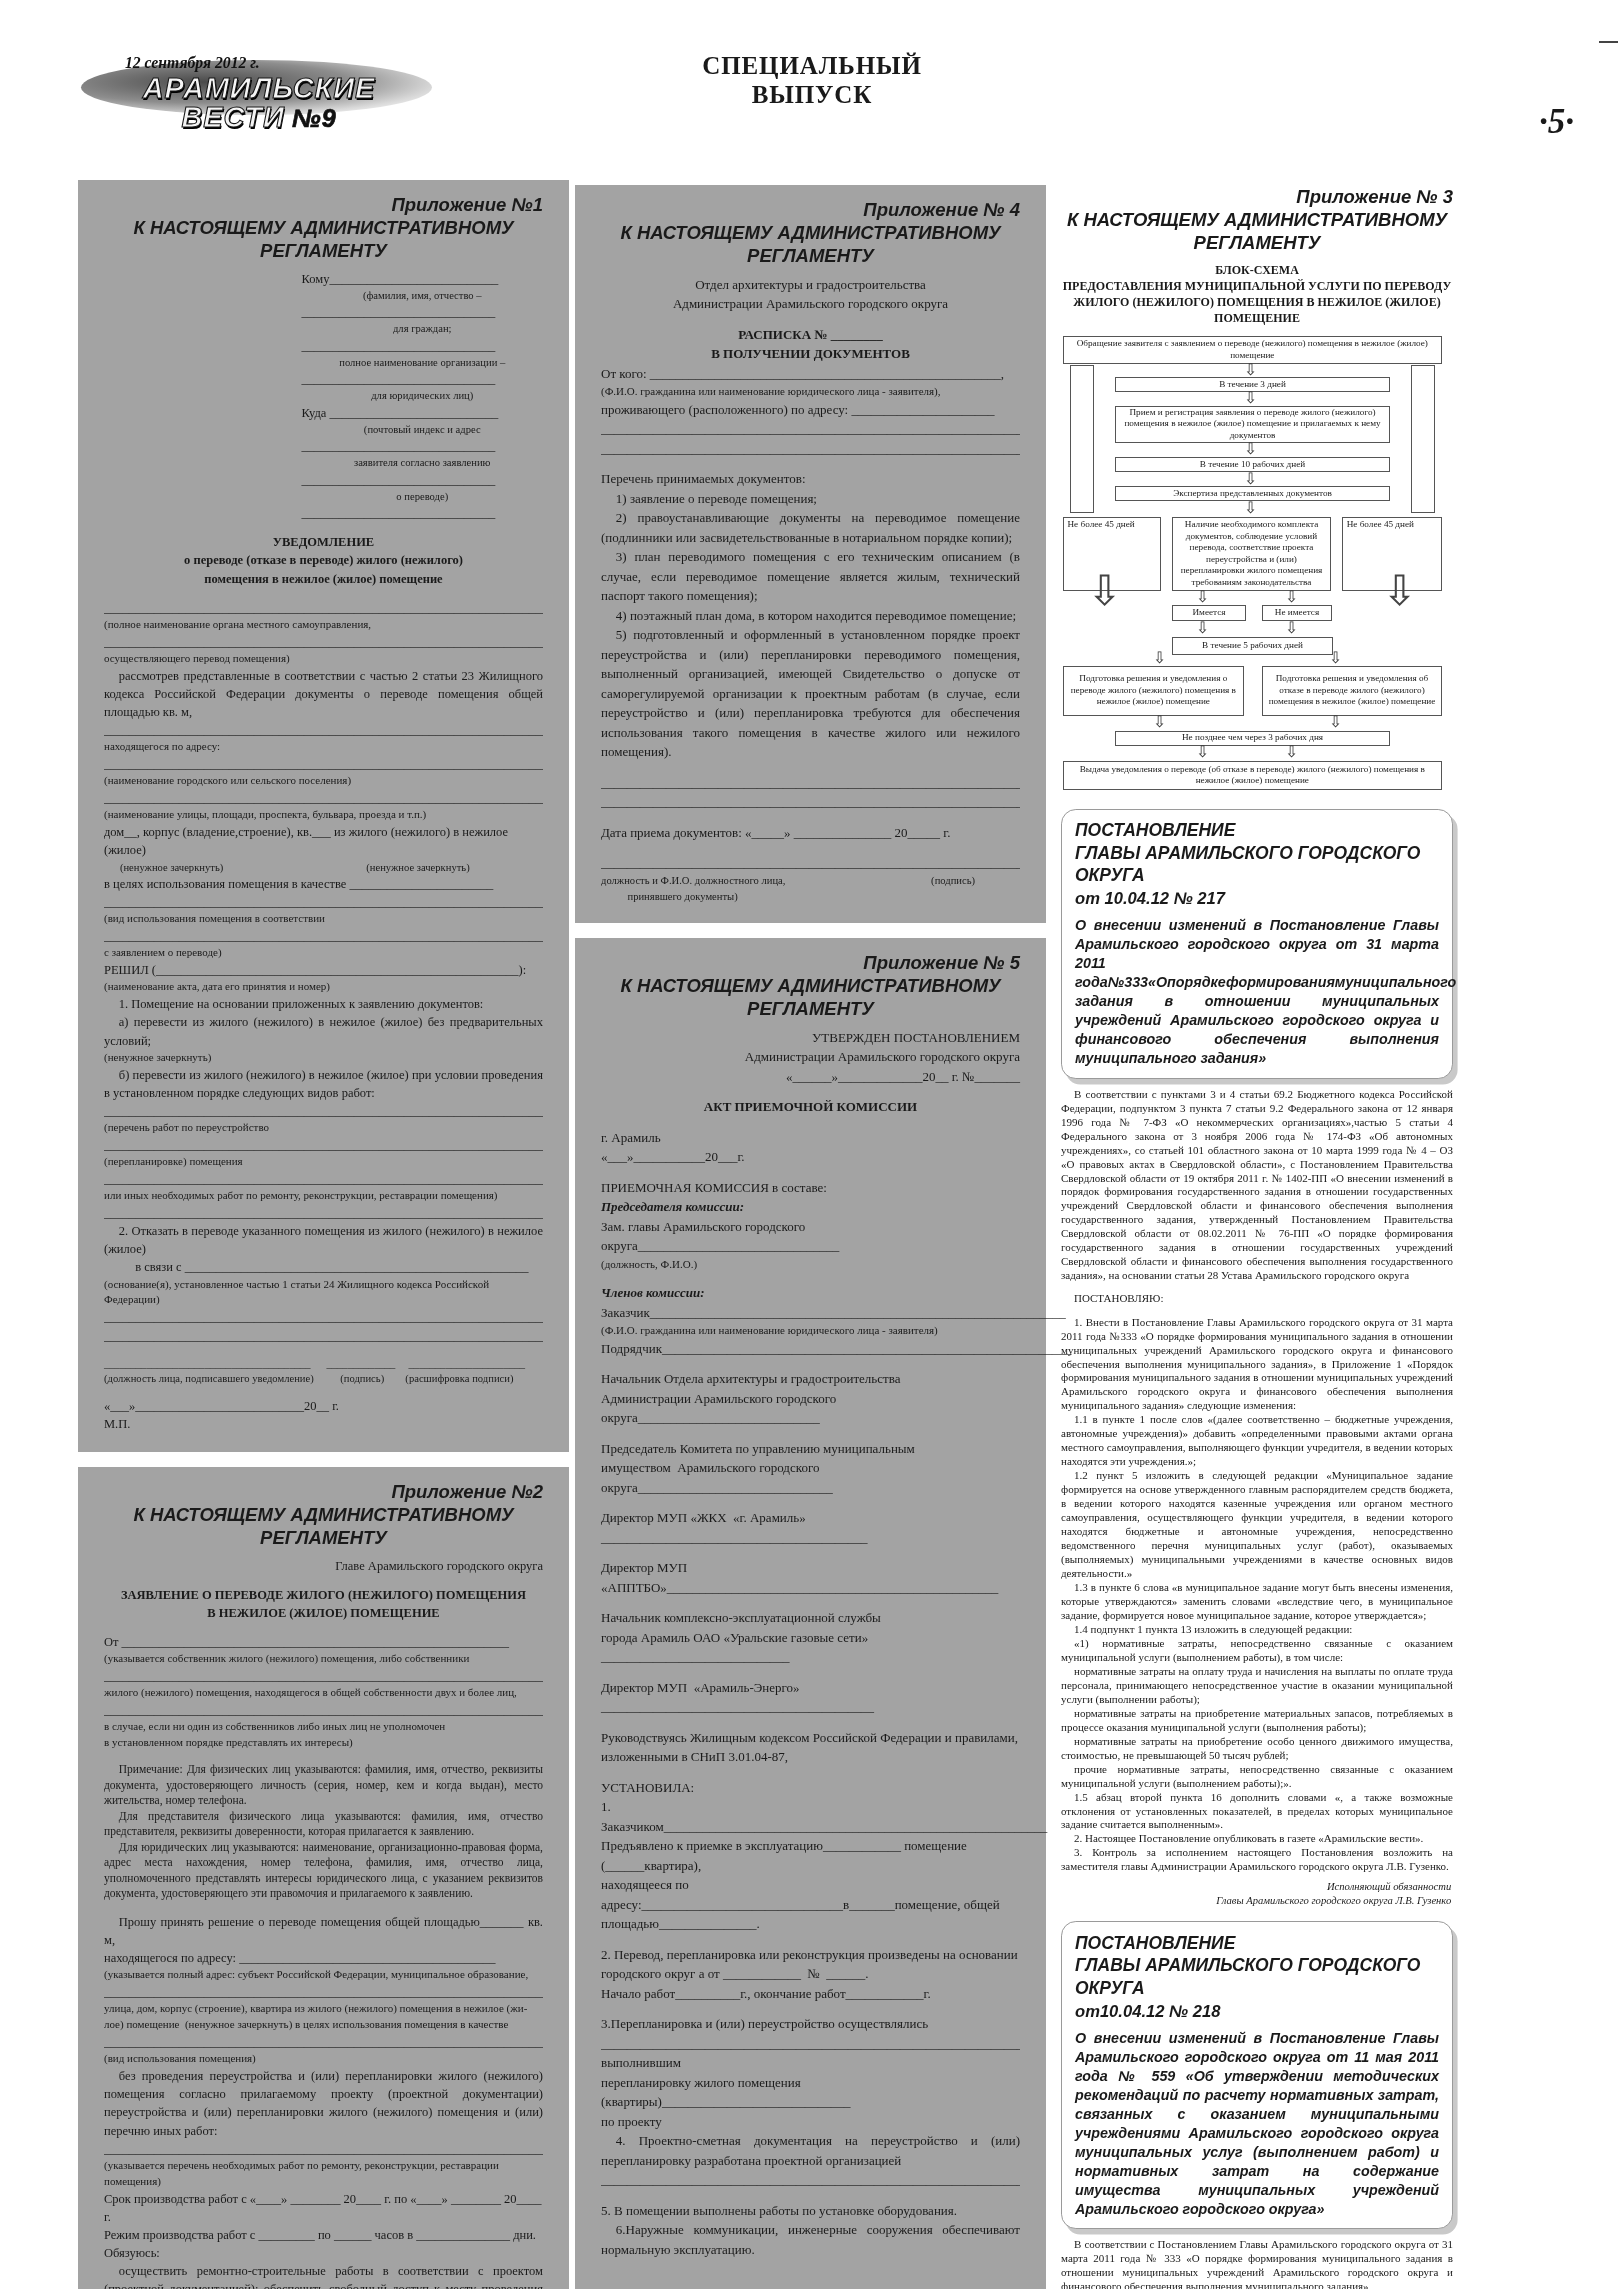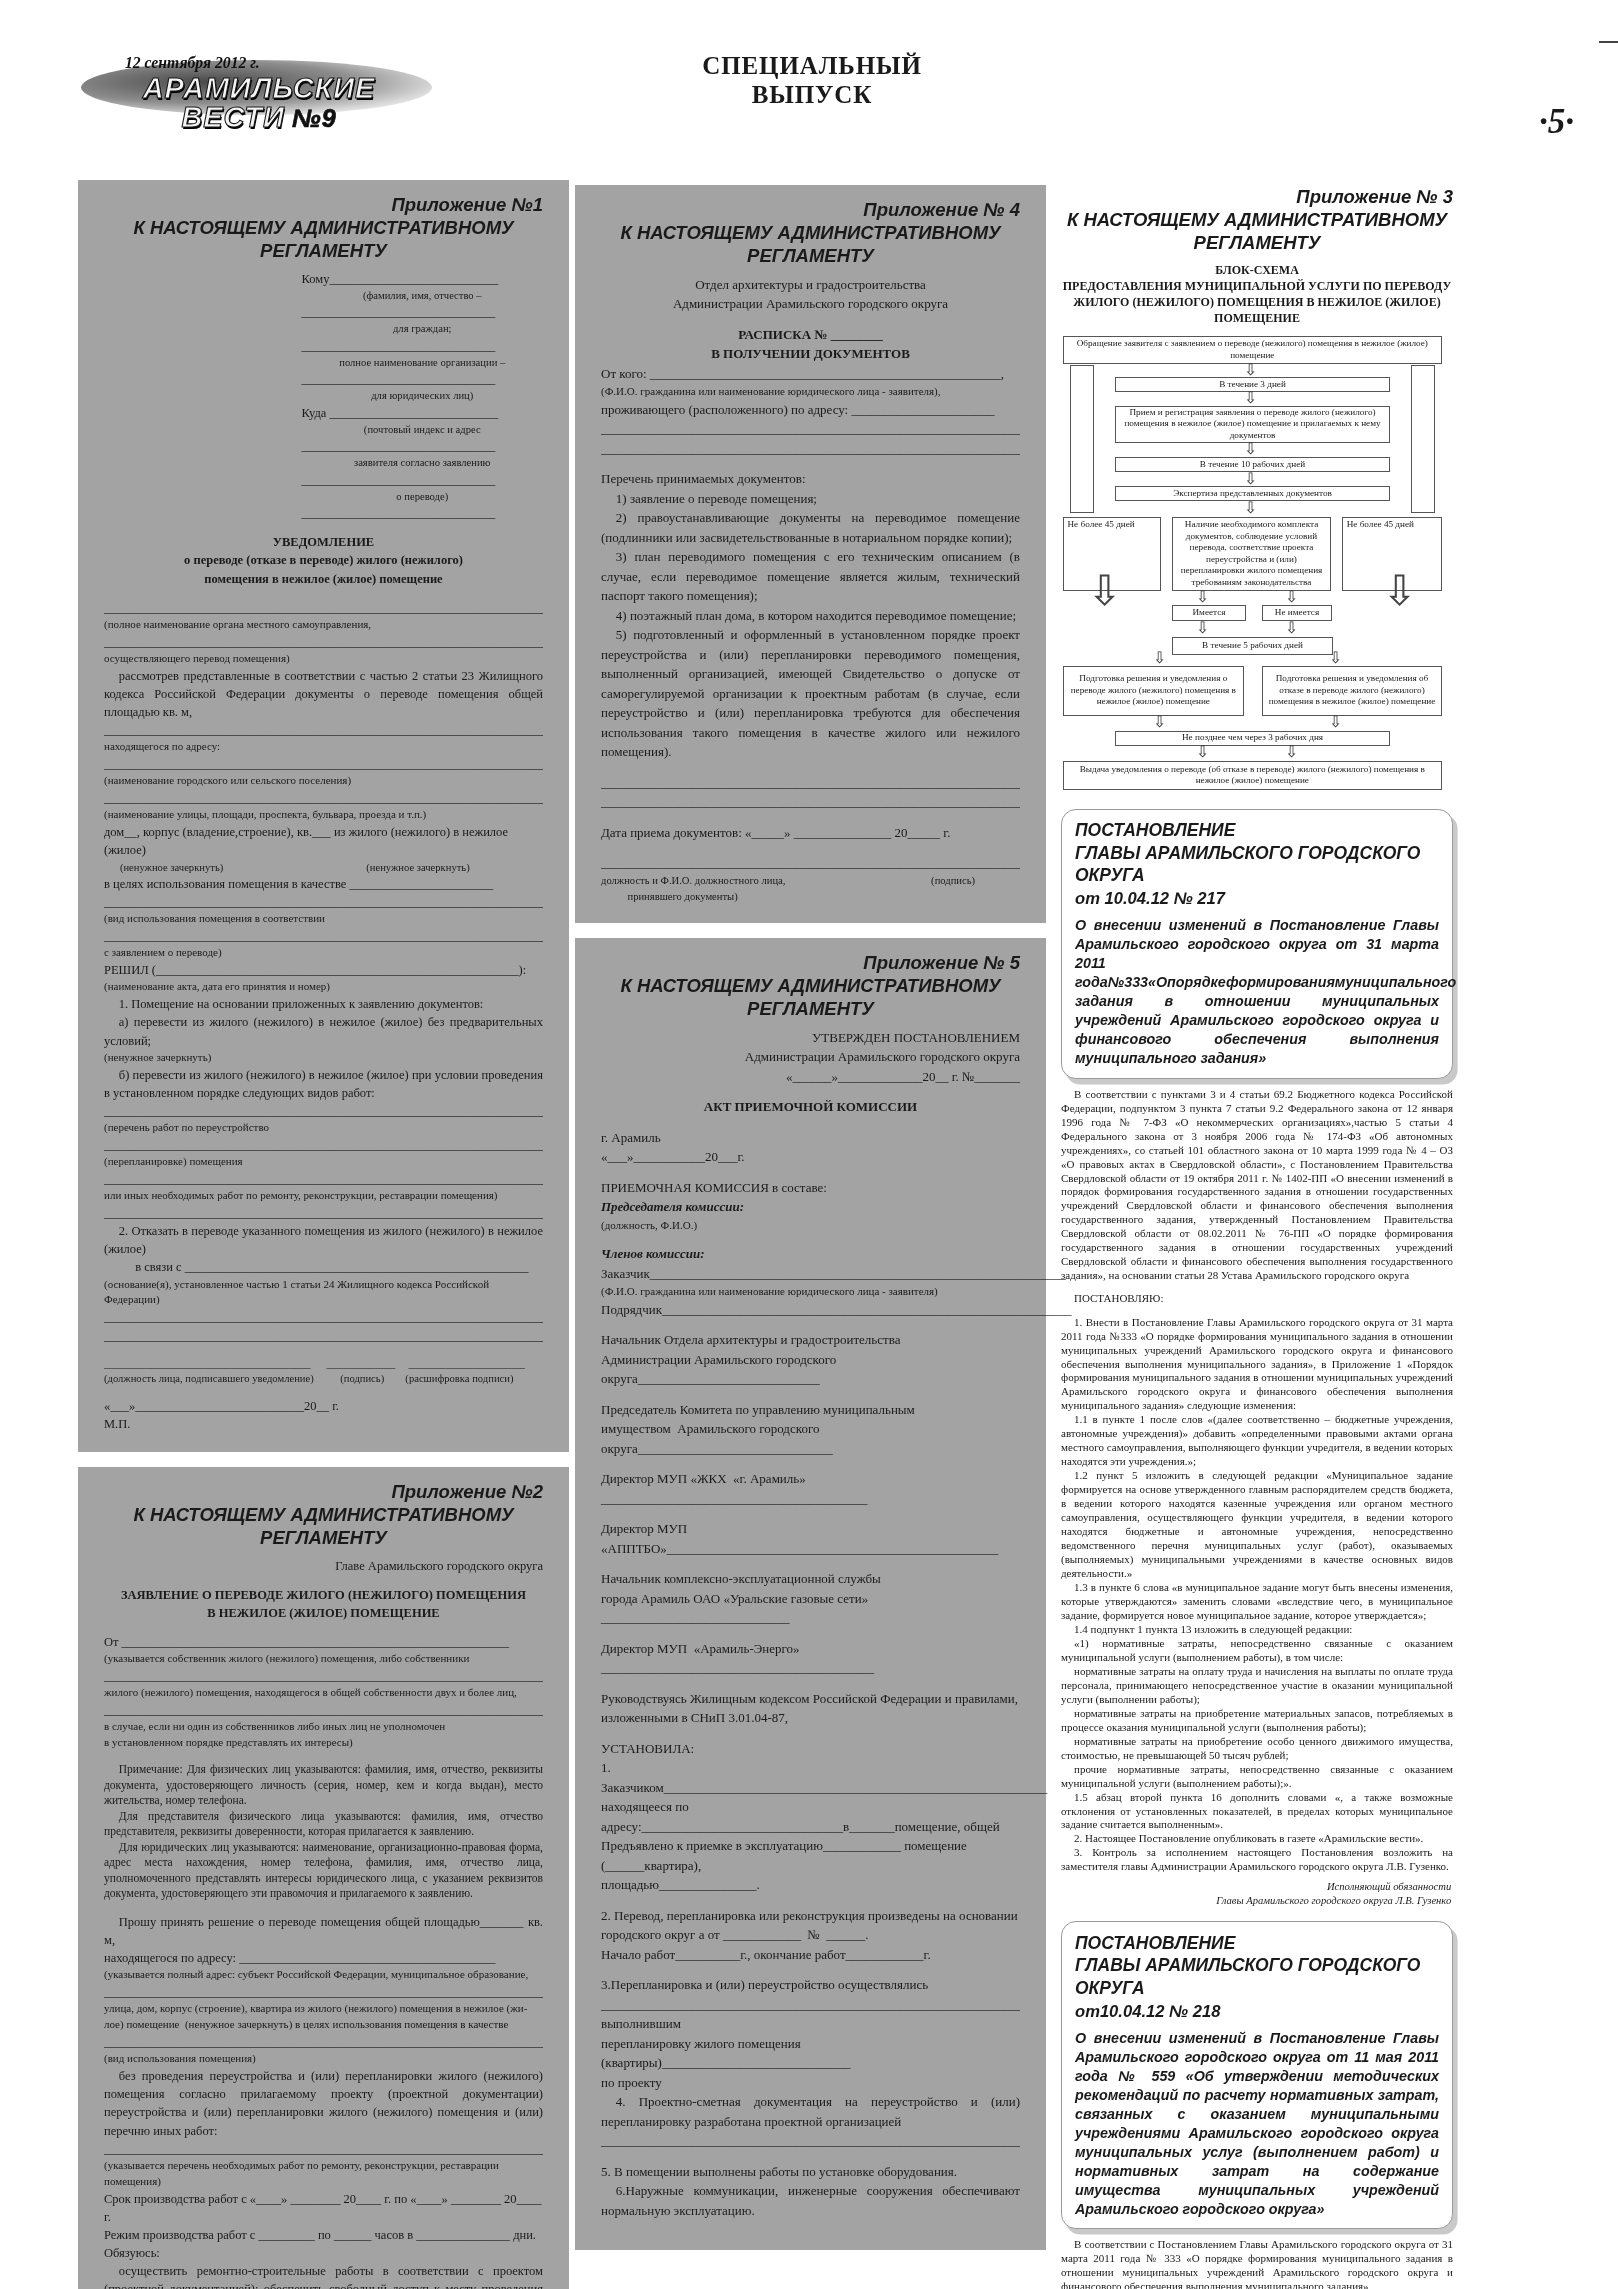--- a/index.html
+++ b/index.html
@@ -241,20 +241,21 @@
           <div class="ln r">Администрации Арамильского городского округа</div>
           <div class="ln r">«______»_____________20__ г. №_______</div>
           <div class="ln sp"></div>
           <div class="ln h">АКТ ПРИЕМОЧНОЙ КОМИССИИ</div>
           <div class="ln sp"></div>
           <div class="ln l">г. Арамиль</div>
           <div class="ln l">«___»___________20___г.</div>
           <div class="ln sp"></div>
           <div class="ln l">ПРИЕМОЧНАЯ КОМИССИЯ в составе:</div>
           <div class="ln b">Председателя комиссии:</div>
+          <div class="ln l">Зам. главы Арамильского городского округа_______________________________</div>
           <div class="ln c">(должность, Ф.И.О.)</div>
           <div class="ln sp"></div>
           <div class="ln b">Членов комиссии:</div>
           <div class="ln l">Заказчик________________________________________________________________</div>
           <div class="ln c">(Ф.И.О. гражданина или наименование юридического лица - заявителя)</div>
           <div class="ln l">Подрядчик_______________________________________________________________</div>
           <div class="ln sp"></div>
           <div class="ln l">Начальник Отдела архитектуры и градостроительства</div>
           <div class="ln l">Администрации Арамильского городского округа____________________________</div>
           <div class="ln sp"></div>
@@ -268,22 +269,22 @@
           <div class="ln l">Начальник комплексно-эксплуатационной службы</div>
           <div class="ln l">города Арамиль ОАО «Уральские газовые сети» _____________________________</div>
           <div class="ln sp"></div>
           <div class="ln l">Директор МУП  «Арамиль-Энерго» __________________________________________</div>
           <div class="ln sp"></div>
           <div class="ln l">Руководствуясь Жилищным кодексом Российской Федерации и правилами,</div>
           <div class="ln l">изложенными в СНиП 3.01.04-87,</div>
           <div class="ln sp"></div>
           <div class="ln l">УСТАНОВИЛА:</div>
           <div class="ln l">1. Заказчиком___________________________________________________________</div>
+          <div class="ln l">Предъявлено к приемке в эксплуатацию____________ помещение (______квартира),</div>
           <div class="ln l">находящееся по адресу:_______________________________в_______помещение, общей</div>
-          <div class="ln l">Предъявлено к приемке в эксплуатацию____________ помещение (______квартира),</div>
           <div class="ln l">площадью_______________.</div>
           <div class="ln sp"></div>
           <div class="ln l">2. Перевод, перепланировка или реконструкция произведены на основании</div>
           <div class="ln l">городского округ а от ____________  №  ______.</div>
           <div class="ln l">Начало работ__________г., окончание работ____________г.</div>
           <div class="ln sp"></div>
           <div class="ln l">3.Перепланировка и (или) переустройство осуществлялись</div>
           <div class="ln f">__________________________________________________________________________</div>
           <div class="ln l">выполнившим</div>
           <div class="ln l">перепланировку жилого помещения (квартиры)_____________________________</div>

